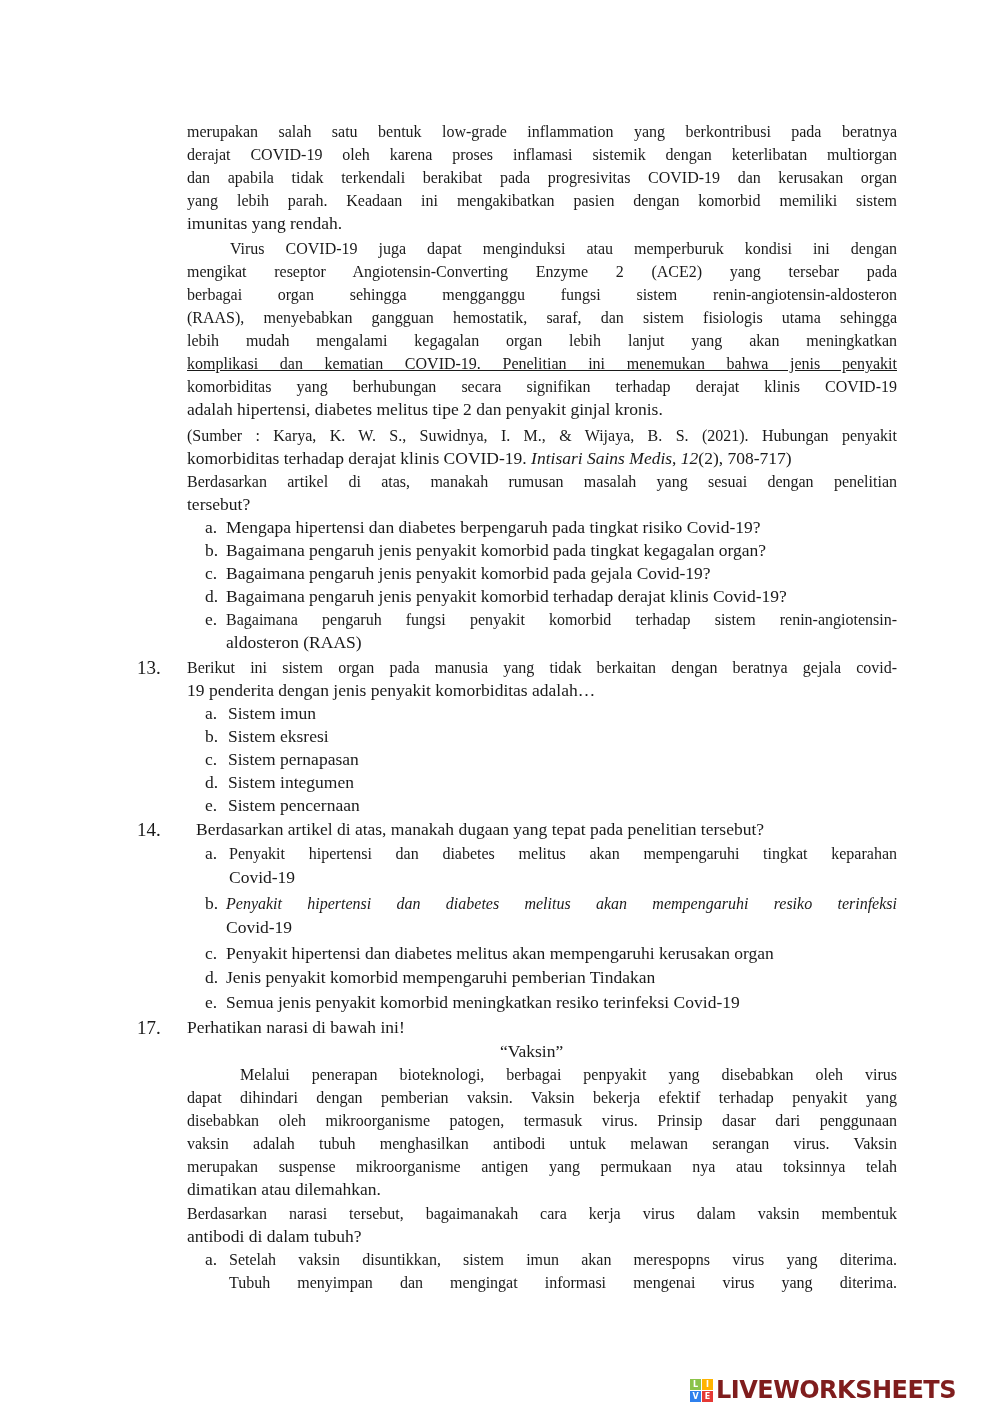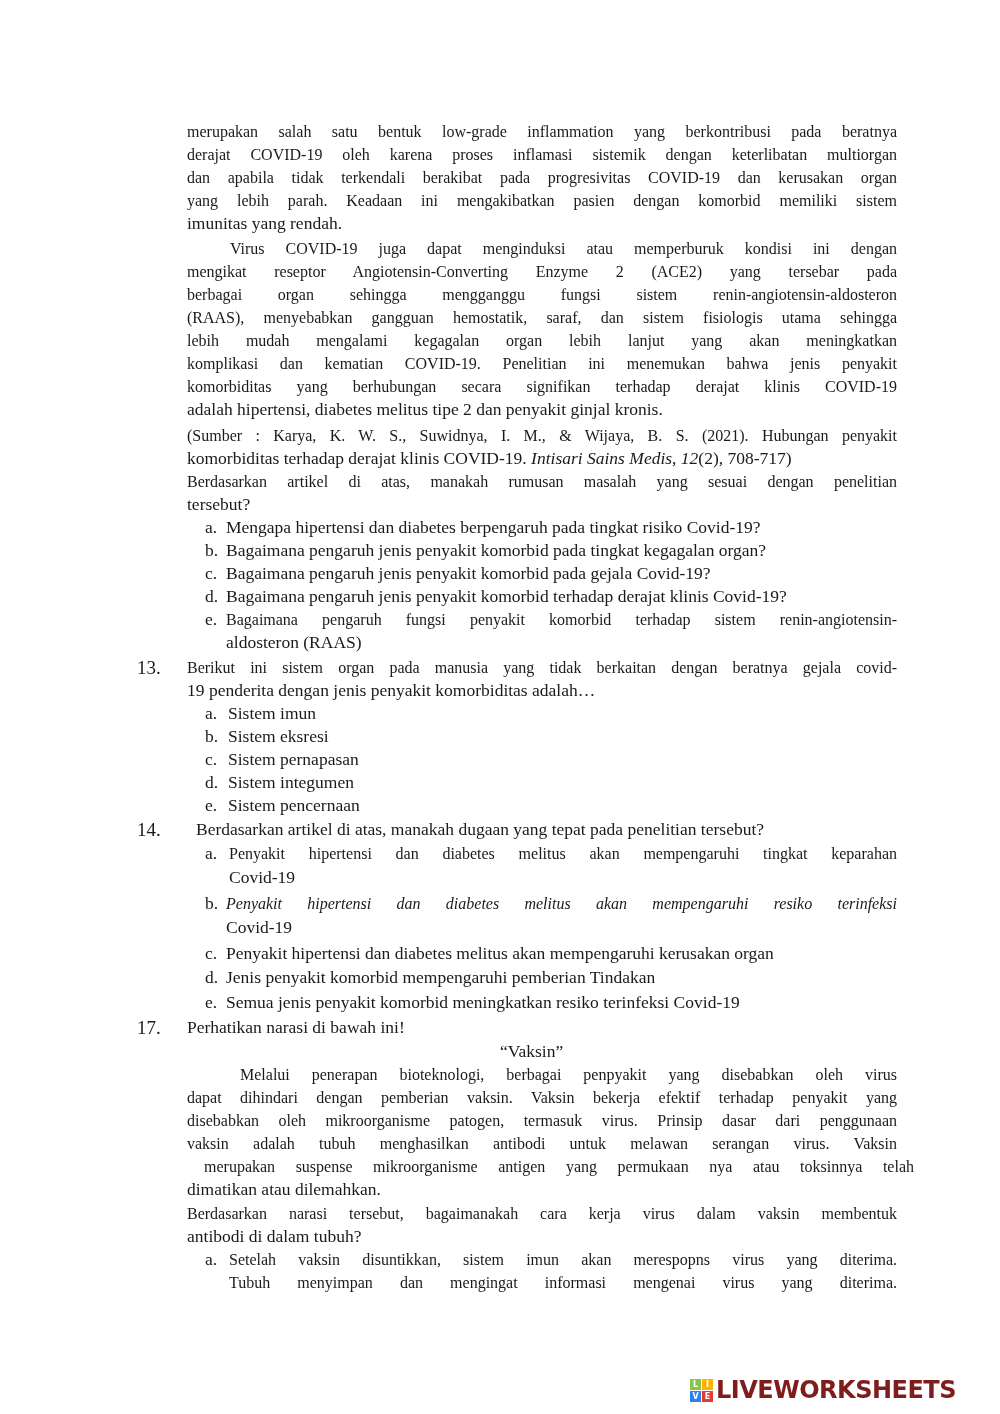--- a/index.html
+++ b/index.html
@@ -29,21 +29,21 @@
     <div class="j" style="left:187px;top:189px;width:710px;">yang lebih parah. Keadaan ini mengakibatkan pasien dengan komorbid memiliki sistem</div>
     <div class="txt" style="left:187px;top:212px;">imunitas yang rendah.</div>
   </div>
 
   <div>
     <div class="j" style="left:230px;top:237px;width:667px;">Virus COVID-19 juga dapat menginduksi atau memperburuk kondisi ini dengan</div>
     <div class="j" style="left:187px;top:260px;width:710px;">mengikat reseptor Angiotensin-Converting Enzyme 2 (ACE2) yang tersebar pada</div>
     <div class="j" style="left:187px;top:283px;width:710px;">berbagai organ sehingga mengganggu fungsi sistem renin-angiotensin-aldosteron</div>
     <div class="j" style="left:187px;top:306px;width:710px;">(RAAS), menyebabkan gangguan hemostatik, saraf, dan sistem fisiologis utama sehingga</div>
     <div class="j" style="left:187px;top:329px;width:710px;">lebih mudah mengalami kegagalan organ lebih lanjut yang akan meningkatkan</div>
-    <div class="j" style="left:187px;top:352px;width:710px;">komplikasi dan kematian COVID-19. Penelitian ini menemukan bahwa jenis penyakit</div>
+    <div class="j" style="left:187px;top:352px;width:710px;text-decoration:underline;">komplikasi dan kematian COVID-19. Penelitian ini menemukan bahwa jenis penyakit</div>
     <div class="j" style="left:187px;top:375px;width:710px;">komorbiditas yang berhubungan secara signifikan terhadap derajat klinis COVID-19</div>
     <div class="txt" style="left:187px;top:398px;">adalah hipertensi, diabetes melitus tipe 2 dan penyakit ginjal kronis.</div>
   </div>
 
   <div>
     <div class="j" style="left:187px;top:424px;width:710px;">(Sumber : Karya, K. W. S., Suwidnya, I. M., &amp; Wijaya, B. S. (2021). Hubungan penyakit</div>
     <div class="txt" style="left:187px;top:447px;"><span>komorbiditas terhadap derajat klinis COVID-19. </span><i>Intisari Sains Medis</i><span>, </span><i>12</i><span>(2), 708-717)</span></div>
   </div>
 
   <div>
@@ -131,21 +131,21 @@
   <div>
     <span class="num" style="left:137px;top:1016px;">17.</span>
     <div class="txt" style="left:187px;top:1016px;">Perhatikan narasi di bawah ini!</div>
     <div class="txt bold" style="left:500px;top:1040px;">“Vaksin”</div>
 
     <div>
       <div class="j" style="left:240px;top:1063px;width:657px;">Melalui penerapan bioteknologi, berbagai penpyakit yang disebabkan oleh virus</div>
       <div class="j" style="left:187px;top:1086px;width:710px;">dapat dihindari dengan pemberian vaksin. Vaksin bekerja efektif terhadap penyakit yang</div>
       <div class="j" style="left:187px;top:1109px;width:710px;">disebabkan oleh mikroorganisme patogen, termasuk virus. Prinsip dasar dari penggunaan</div>
       <div class="j" style="left:187px;top:1132px;width:710px;">vaksin adalah tubuh menghasilkan antibodi untuk melawan serangan virus. Vaksin</div>
-      <div class="j" style="left:187px;top:1155px;width:710px;margin-left:17px;">merupakan suspense mikroorganisme antigen yang permukaan nya atau toksinnya telah</div>
+      <div class="j" style="left:187px;top:1155px;width:710px;">merupakan suspense mikroorganisme antigen yang permukaan nya atau toksinnya telah</div>
       <div class="txt" style="left:187px;top:1178px;">dimatikan atau dilemahkan.</div>
     </div>
 
     <div class="j" style="left:187px;top:1202px;width:710px;">Berdasarkan narasi tersebut, bagaimanakah cara kerja virus dalam vaksin membentuk</div>
     <div class="txt" style="left:187px;top:1225px;">antibodi di dalam tubuh?</div>
 
     <div>
       <span class="opt-letter" style="left:205px;top:1248px;">a.</span>
       <span class="j" style="left:229px;top:1248px;width:668px;">Setelah vaksin disuntikkan, sistem imun akan merespopns virus yang diterima.</span>
       <span class="j" style="left:229px;top:1271px;width:668px;">Tubuh menyimpan dan mengingat informasi mengenai virus yang diterima.</span>

